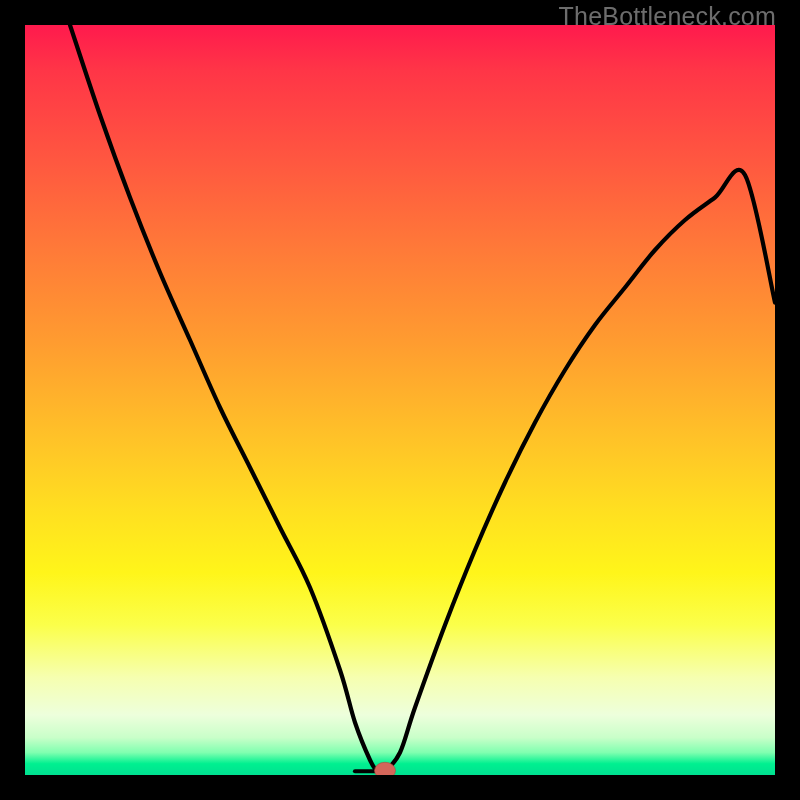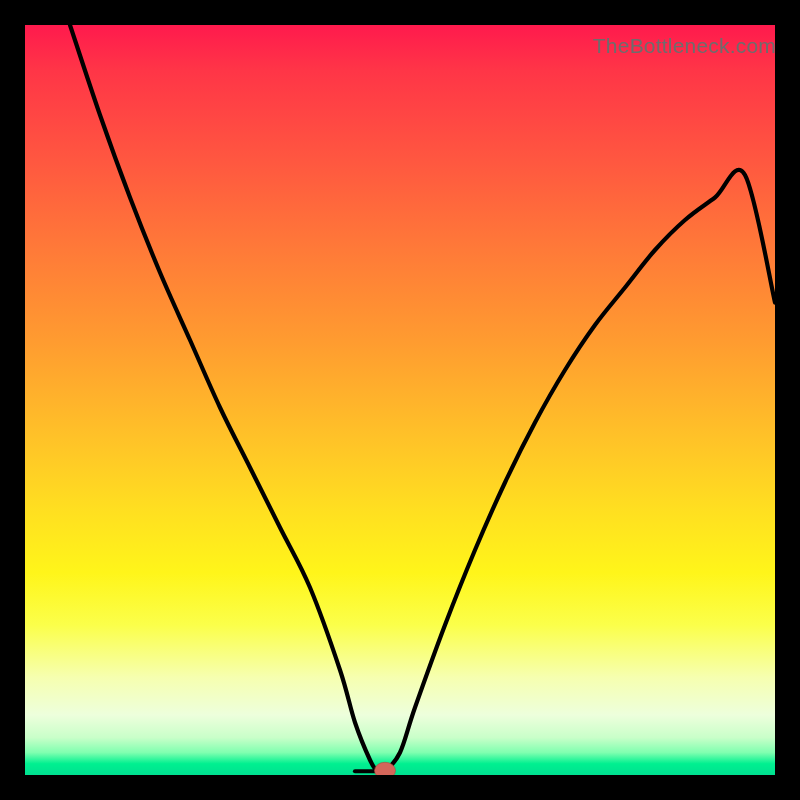--- a/index.html
+++ b/index.html
@@ -37,24 +37,23 @@
       #80ffb0 97%,
       #00f090 98.5%,
       #00e090 100%
     );
   }
   .watermark {
     position: absolute;
     top: 2px;
     right: 24px;
     color: #6d6d6d;
-    font-size: 21px;
+    font-size: 25px;
     font-weight: 500;
     letter-spacing: 0.2px;
-    margin-top: 32px;
   }
   .curve-svg {
     position: absolute;
     left: 25px;
     top: 25px;
     width: 750px;
     height: 750px;
   }
   .curve-path {
     fill: none;

